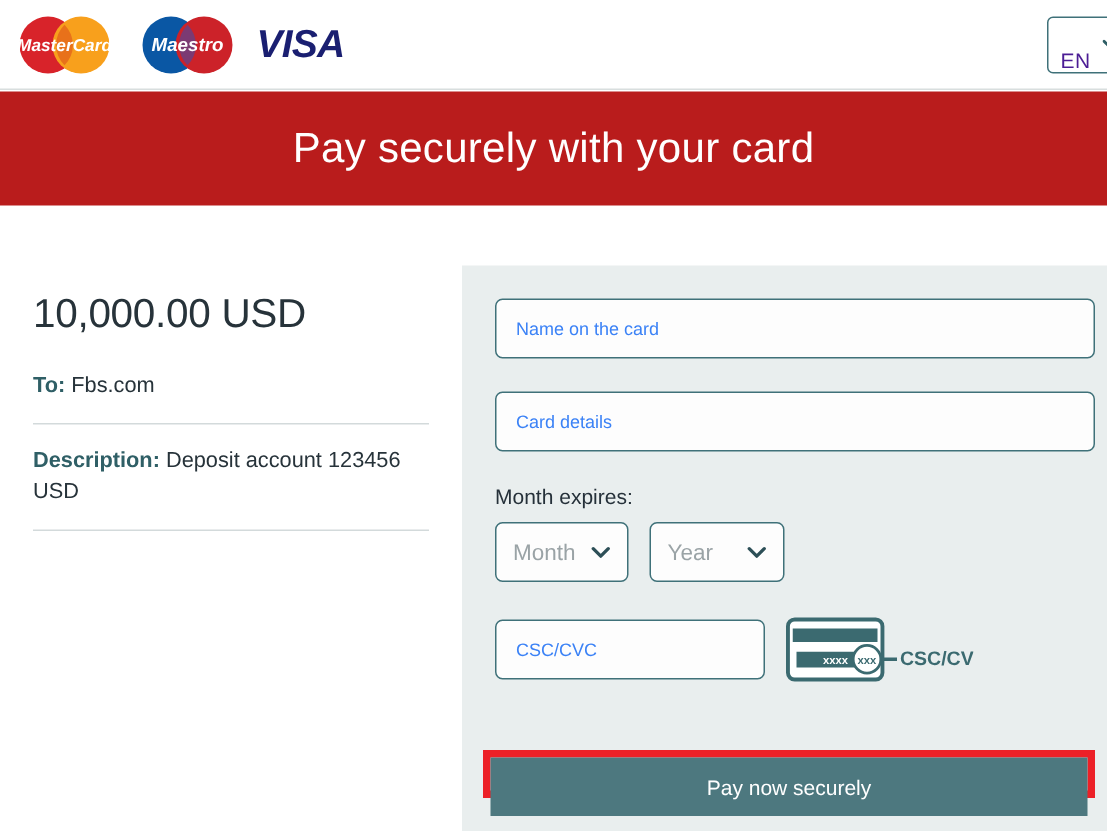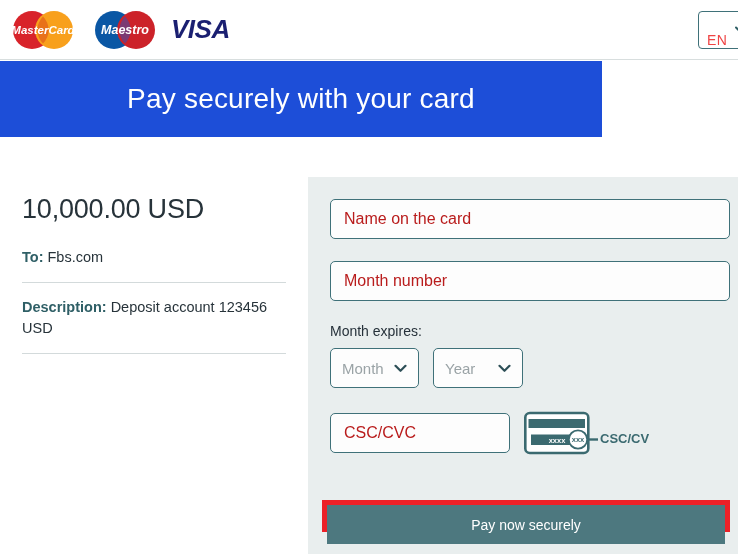--- a/index.html
+++ b/index.html
@@ -29,29 +29,29 @@
   .lang-select {
     position: absolute; left: 698px; top: 11px;
     width: 58px; height: 38px;
     background: #ffffff;
     border: 1px solid #3f7179;
     border-radius: 4px;
     display: flex; align-items: center;
     padding: 0 8px; gap: 8px;
   }
   .lang-label {
-    font-size: 14px; color: #ef4444; letter-spacing: .3px; margin-top: 20px;
+    font-size: 14px; color: #4c1d95; letter-spacing: .3px; margin-top: 20px;
   }
   .chev-small { flex: none; }
 
   
   .banner {
     position: absolute; left: 0; top: 61px;
-    width: 602px; height: 76px;
-    background: #1d4ed8;
+    width: 738px; height: 76px;
+    background: #b91c1c;
     display: flex; align-items: center; justify-content: center;
   }
   .banner-title {
     color: #ffffff;
     font-size: 28px;
     font-weight: 400;
     letter-spacing: .2px;
   }
 
   
@@ -91,21 +91,21 @@
 
   .field {
     width: 400px; height: 40px;
     background: #fdfdfd;
     border: 1px solid #3f7179;
     border-radius: 5px;
     display: flex; align-items: center;
     padding: 0 13px;
     margin-bottom: 22px;
   }
-  .field-text { font-size: 16px; color: #b91c1c; }
+  .field-text { font-size: 12px; color: #3b82f6; }
 
   .expire-label { font-size: 14px; color: #26313a; margin-bottom: 9px; }
   .selects { display: flex; gap: 14px; margin-bottom: 22px; }
   .sel {
     height: 40px; background: #fdfdfd;
     border: 1px solid #3f7179; border-radius: 5px;
     display: flex; align-items: center; justify-content: space-between;
     padding: 0 11px; gap: 10px;
   }
   .sel-month { width: 89px; text-align: center; }
@@ -195,21 +195,21 @@
   </div>
 
   <div class="formpanel">
 
 
     <div class="field">
       <span class="field-text">Name on the card</span>
     </div>
 
     <div class="field">
-      <span class="field-text">Month number</span>
+      <span class="field-text">Card details</span>
     </div>
 
     <div class="expire-label">Month expires:</div>
 
     <div class="selects">
       <div class="sel sel-month">
         <span class="sel-text">Month</span>
         <svg width="13" height="9" viewBox="0 0 13 9">
           <path d="M1.5 1.8 L6.5 6.8 L11.5 1.8" fill="none" stroke="#2d4f57" stroke-width="2.2" stroke-linecap="round" stroke-linejoin="round"></path>
         </svg>

